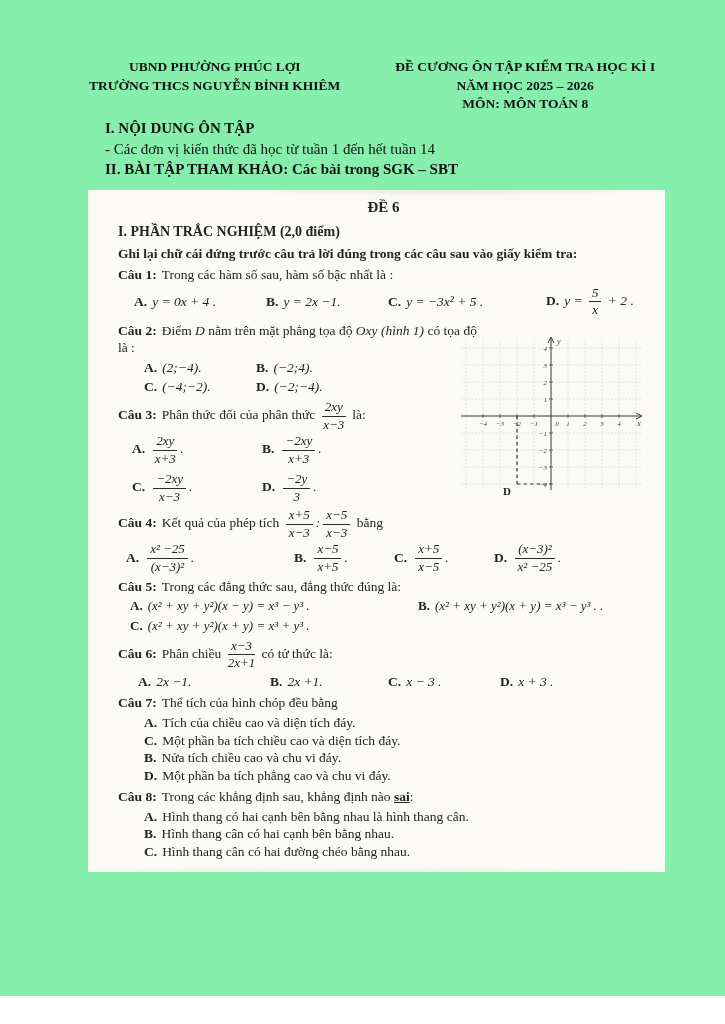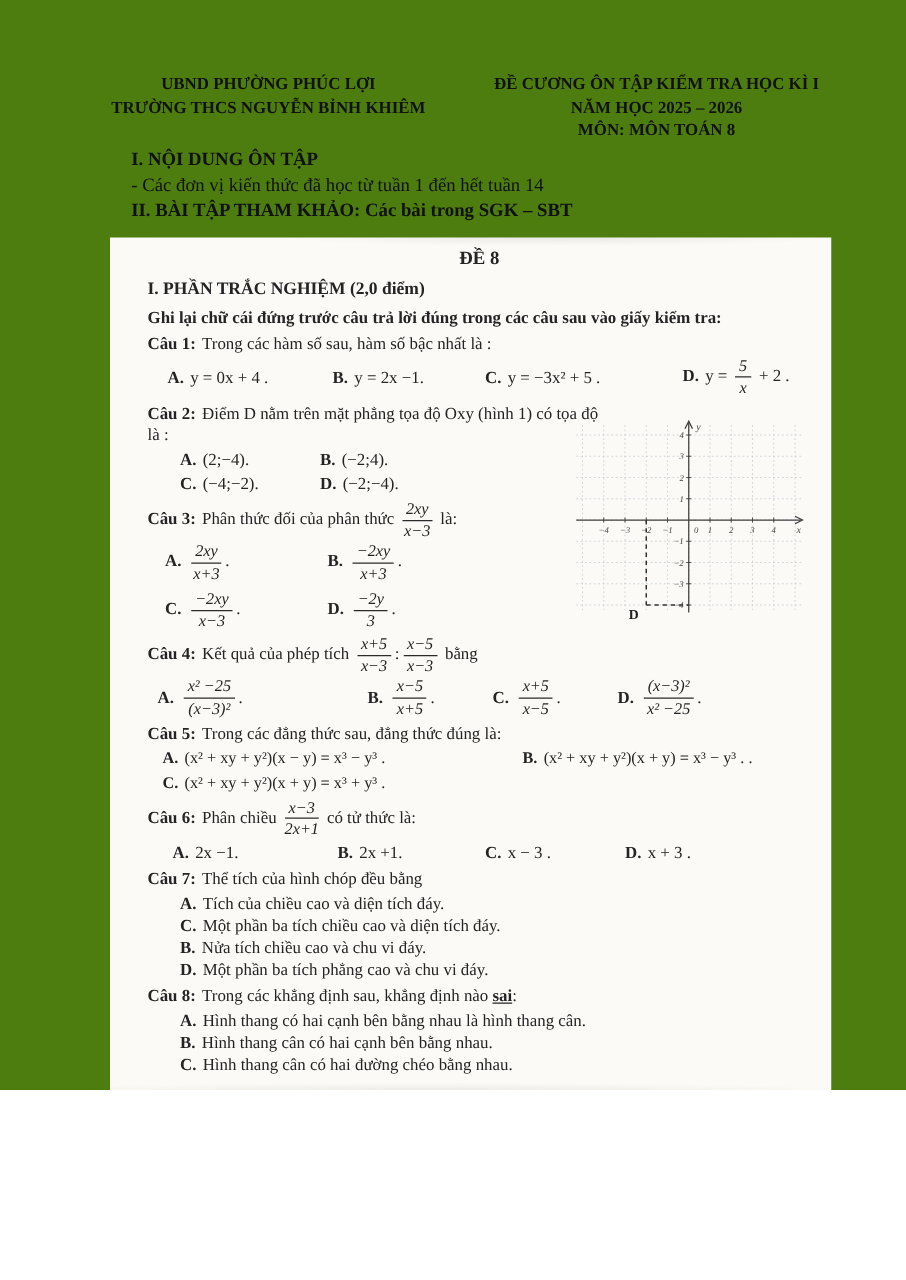--- a/index.html
+++ b/index.html
@@ -1,20 +1,20 @@
 <!DOCTYPE html>
 <html><head>
 <meta charset="utf-8">
 <style>
   html,body{margin:0;padding:0;background:#ffffff;}
   .page{
     position:relative;
-    width:725px;height:872px;
+    width:725px;height:996px;
     margin:0 auto;
-    background:#4d7c0f;
+    background:#86efac;
     font-family:"Liberation Serif","DejaVu Serif",serif;
     color:#111;
     overflow:hidden;
     box-sizing:border-box;
     padding:58px 29px 0 75px;
   }
   
   .header{display:flex;align-items:flex-start;}
   .header-left{width:45%;text-align:center;font-weight:700;font-size:13.5px;line-height:1.38;}
   .header-right{flex:1;text-align:center;font-weight:700;font-size:13.5px;line-height:1.38;}
@@ -37,21 +37,21 @@
   }
   .de-title{text-align:center;font-size:15px;margin:2px 0 6px;}
   .part-title{font-size:14px;margin-bottom:3px;}
   .instruction{margin-bottom:4px;}
   
   .question{margin-top:4px;}
   .stem{margin:3px 0 2px;}
   .qlabel{font-weight:700;margin-right:5px;}
   .olabel{font-weight:700;margin-right:5px;}
   .obody{display:inline;}
-  .math{}
+  .math{font-style:italic;}
   .ub{font-weight:700;text-decoration:underline;}
   .opt{display:block;white-space:nowrap;}
   .opts{margin-top:2px;}
   .opts.r1{display:grid;grid-template-columns:132px 122px 158px auto;align-items:center;padding-left:16px;}
   .opts.g2{display:grid;grid-template-columns:112px 150px;row-gap:2px;padding-left:26px;}
   .opts.g3{display:grid;grid-template-columns:130px 160px;row-gap:6px;align-items:center;padding-left:14px;}
   .opts.r4{display:grid;grid-template-columns:168px 100px 100px auto;align-items:center;padding-left:8px;}
   .opts.g5{display:grid;grid-template-columns:288px auto;row-gap:3px;padding-left:12px;font-size:13px;}
   .opts.r6{display:grid;grid-template-columns:132px 118px 112px auto;align-items:center;padding-left:20px;}
   .opts.stack .opt{padding-left:26px;white-space:normal;}
@@ -85,21 +85,21 @@
     </div>
   </div>
 
   <div class="intro">
     <div class="b">I. NỘI DUNG ÔN TẬP</div>
     <div>- Các đơn vị kiến thức đã học từ tuần 1 đến hết tuần 14</div>
     <div class="b">II. BÀI TẬP THAM KHẢO: Các bài trong SGK – SBT</div>
   </div>
 
   <div class="scan">
-    <div class="de-title b">ĐỀ 8</div>
+    <div class="de-title b">ĐỀ 6</div>
     <div class="part-title b">I. PHẦN TRẮC NGHIỆM (2,0 điểm)</div>
     <div class="instruction b">Ghi lại chữ cái đứng trước câu trả lời đúng trong các câu sau vào giấy kiểm tra:</div>
 
     <div id="group-a">
         <div class="question">
           <div class="stem"><span class="qlabel">Câu 1:</span><span>Trong các hàm số sau, hàm số bậc nhất là :</span></div>
           <div class="opts r1">
             <div class="opt"><span class="olabel">A.</span><span class="obody"><span class="math">y = 0x + 4 .</span></span></div>
             <div class="opt"><span class="olabel">B.</span><span class="obody"><span class="math">y = 2x −1.</span></span></div>
             <div class="opt"><span class="olabel">C.</span><span class="obody"><span class="math">y = −3x² + 5 .</span></span></div>

